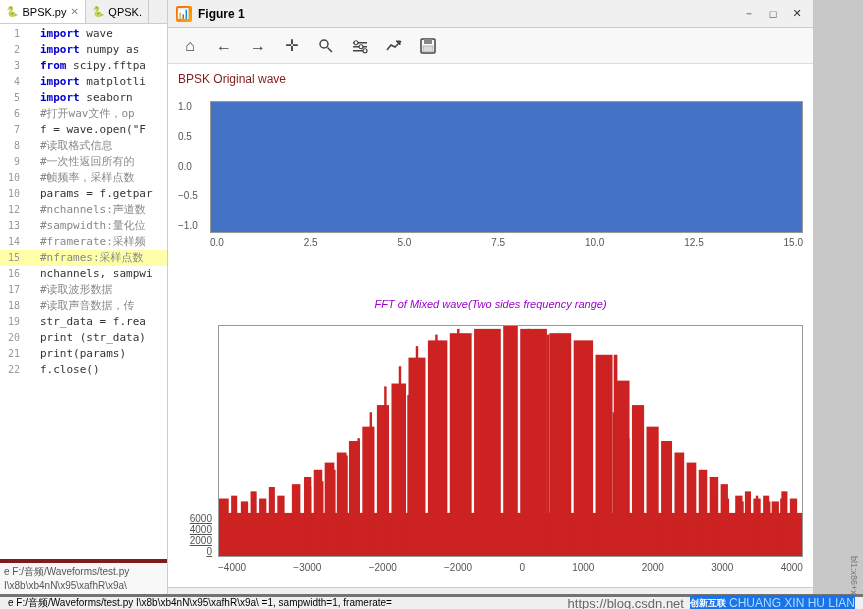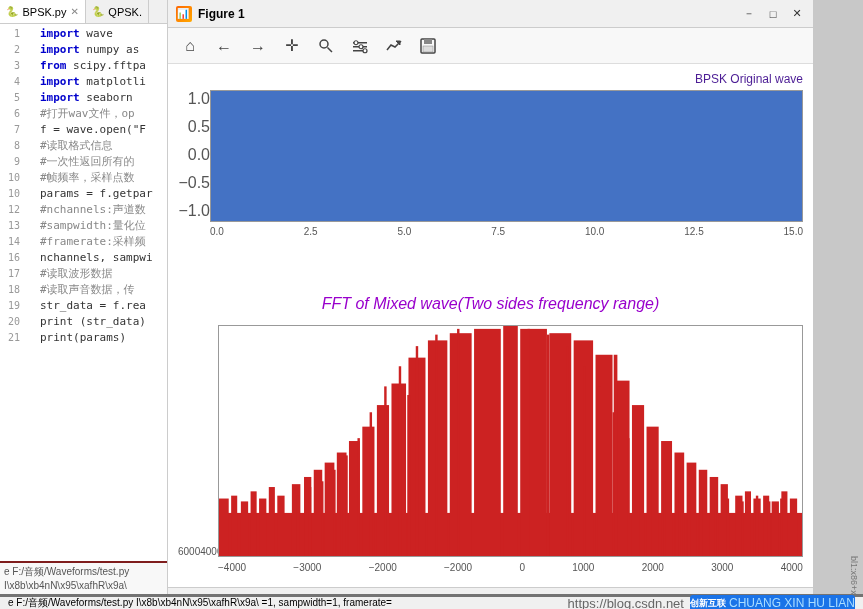--- a/index.html
+++ b/index.html
@@ -76,21 +76,21 @@
       white-space: nowrap;
       overflow: hidden;
       font-size: 11px;
       margin-left: 16px;
     }
     .kw { color: #0000cc; font-weight: bold; }
     .cm { color: #888; text-align: center; }
     .line-highlight { background: #ffffaa; }
 
     .editor-bottom {
-      border-top: 2px solid #7f1d1d;
+      border-top: 4px solid #7f1d1d;
       background: #f8f8f8;
       padding: 2px 4px;
       font-size: 10px;
       color: #555;
       line-height: 14px;
       overflow: hidden;
     }
 
     
     .figure-window {
@@ -175,44 +175,44 @@
       overflow: hidden;
     }
 
     
     .plot-top {
       flex: 1;
       position: relative;
       padding: 8px 10px 4px 10px;
     }
     .plot-title {
-      text-align: right;
+      text-align: left;
       font-size: 12px;
-      color: #4c1d95;
-      margin-bottom: 4px;
+      color: #7f1d1d;
+      margin-bottom: 15px;
     }
     .plot-area {
       position: relative;
       width: 100%;
     }
     .plot-top .plot-area {
       height: 150px;
     }
 
     .axis-labels-y {
       position: absolute;
       left: 0;
       top: 0;
       bottom: 20px;
       width: 32px;
       display: flex;
       flex-direction: column;
       justify-content: space-between;
-      align-items: flex-end;
-      font-size: 16px;
+      align-items: flex-start;
+      font-size: 10px;
       color: #555;
     }
     .axis-labels-x {
       position: absolute;
       bottom: 0;
       left: 32px;
       right: 0;
       height: 18px;
       display: flex;
       justify-content: space-between;
@@ -250,43 +250,44 @@
       overflow: hidden;
     }
 
     .axis-labels-y-bottom {
       position: absolute;
       left: 0;
       top: 14px;
       bottom: 20px;
       width: 38px;
       display: flex;
-      flex-direction: row;
-      justify-content: flex-start;
+      flex-direction: column;
+      justify-content: flex-end;
       align-items: flex-end;
       font-size: 10px;
       color: #555;
       padding-right: 4px;
+      text-decoration: underline;
     }
     .axis-labels-x-bottom {
       position: absolute;
       bottom: 2px;
       left: 40px;
       right: 0;
       height: 16px;
       display: flex;
       justify-content: space-between;
       align-items: center;
       font-size: 10px;
       color: #555;
     }
 
     .plot-title-bottom {
       text-align: center;
-      font-size: 16px;
+      font-size: 11px;
       color: #9900cc;
       font-style: italic;
       height: 14px;
       line-height: 14px;
     }
 
     
     .figure-statusbar {
       height: 22px;
       background: #f0f0f0;
@@ -397,20 +398,24 @@
           <span class="line-content cm">#nchannels:声道数</span>
         </div>
         <div class="code-line">
           <span class="line-num">13</span>
           <span class="line-content cm">#sampwidth:量化位</span>
         </div>
         <div class="code-line">
           <span class="line-num">14</span>
           <span class="line-content cm">#framerate:采样频</span>
         </div>
+        <div class="code-line line-highlight">
+          <span class="line-num">15</span>
+          <span class="line-content cm">#nframes:采样点数</span>
+        </div>
         <div class="code-line">
           <span class="line-num">16</span>
           <span class="line-content">nchannels, sampwi</span>
         </div>
         <div class="code-line">
           <span class="line-num">17</span>
           <span class="line-content cm">#读取波形数据</span>
         </div>
         <div class="code-line">
           <span class="line-num">18</span>
@@ -420,20 +425,24 @@
           <span class="line-num">19</span>
           <span class="line-content">str_data = f.rea</span>
         </div>
         <div class="code-line">
           <span class="line-num">20</span>
           <span class="line-content">print (str_data)</span>
         </div>
         <div class="code-line">
           <span class="line-num">21</span>
           <span class="line-content">print(params)</span>
+        </div>
+        <div class="code-line">
+          <span class="line-num">22</span>
+          <span class="line-content">f.close()</span>
         </div>
       </div>
     </div>
     <div class="editor-bottom">
       <div>e F:/音频/Waveforms/test.py</div>
       <div>I\x8b\xb4nN\x95\xafhR\x9a\</div>
       <div>=1, sampwidth=1, framerate=</div>
     </div>
   </div>
 

